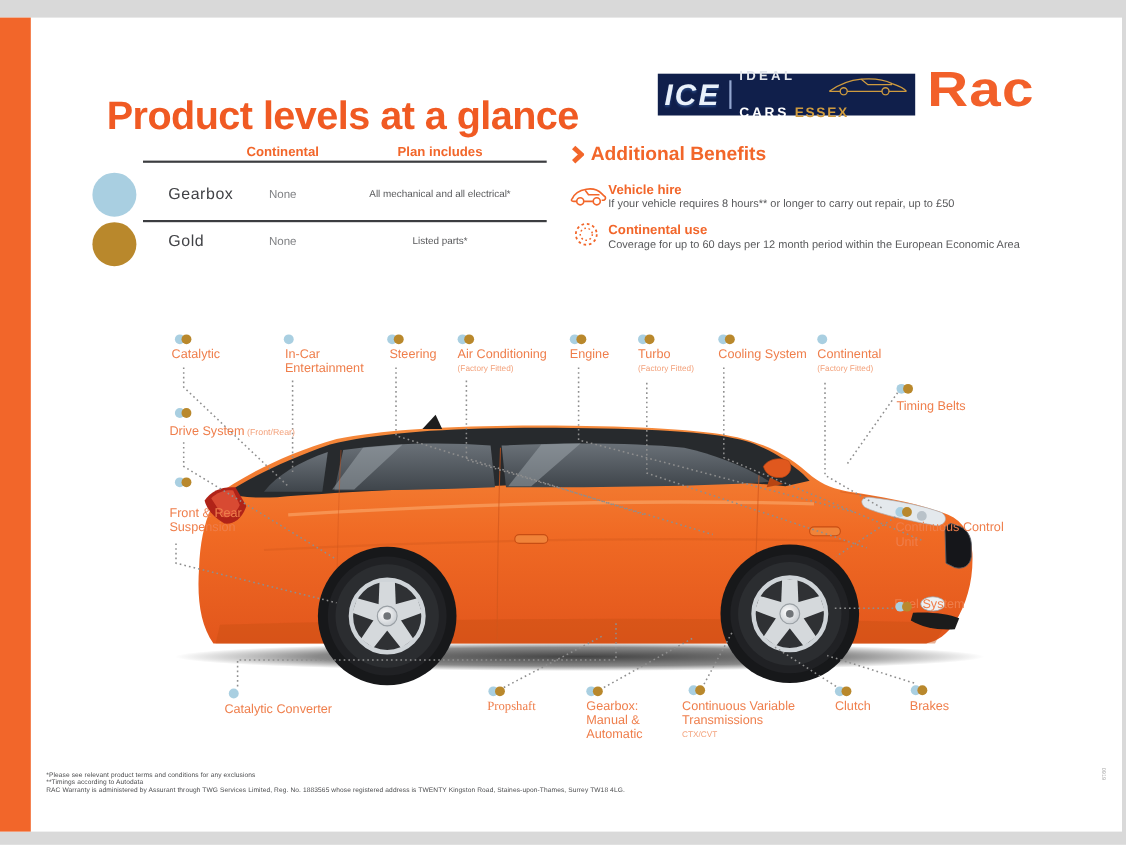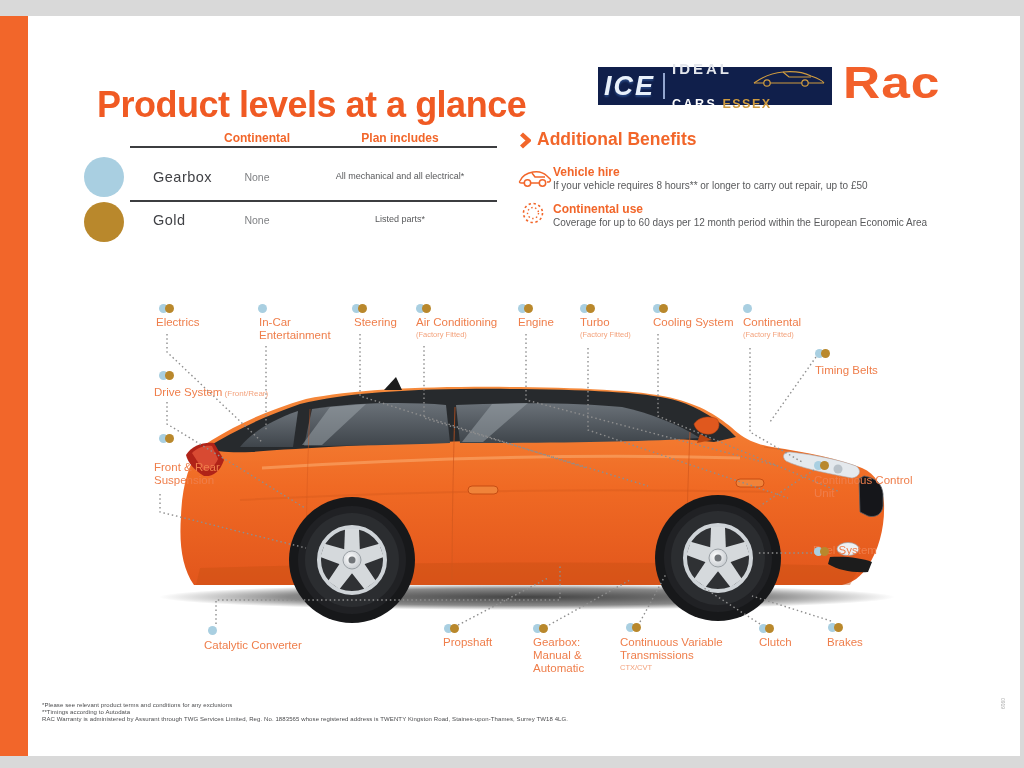--- a/index.html
+++ b/index.html
@@ -12,21 +12,21 @@
   .doc{position:absolute;left:0;top:16px;width:1020px;height:740px;background:#ffffff;}
   .spine{position:absolute;left:0;top:0;width:28px;height:740px;background:#f2662a;}
 
   .title{position:absolute;left:97px;top:60px;font-size:36px;font-weight:bold;color:#f05a23;letter-spacing:-0.5px;white-space:nowrap;}
 
   
   .ice{position:absolute;left:598px;top:67px;width:234px;height:38px;background:#101f4b;display:flex;align-items:center;box-sizing:border-box;padding:0 6px;}
   .ice-abbr{font-size:27px;font-weight:bold;font-style:italic;color:#e9f1fb;letter-spacing:2px;text-shadow:0 2px 2px #27457e;line-height:1;}
   .ice-div{width:2px;height:26px;background:#93a6cf;margin:0 7px 0 8px;}
   .ice-right{position:relative;display:flex;flex-direction:column;justify-content:center;line-height:1;flex:1;height:100%;}
-  .ice-l1{font-size:15px;font-weight:bold;color:#e3e6ec;letter-spacing:3px;margin-bottom:19px;}
+  .ice-l1{font-size:12px;font-weight:bold;color:#e3e6ec;letter-spacing:3px;margin-bottom:19px;}
   .ice-l2{white-space:nowrap;}
   .ice-cars{font-size:12.5px;font-weight:bold;color:#ffffff;letter-spacing:2.5px;}
   .ice-essex{font-size:12.5px;font-weight:bold;color:#cf9b3f;letter-spacing:1.5px;margin-left:5px;}
   .ice-car-svg{position:absolute;right:0;top:2px;}
 
   
   .rac{position:absolute;left:843px;top:60px;font-size:49px;font-weight:bold;color:#f2602a;letter-spacing:1px;line-height:1;transform:scale(1.05,0.92);transform-origin:left top;}
 
   
   .tbl-hdr{position:absolute;top:131px;font-size:12px;font-weight:bold;color:#f2662a;transform:translateX(-50%);white-space:nowrap;}
@@ -243,21 +243,21 @@
 
   <svg class="ben-icon" style="left:521px;top:201px;" width="24" height="24" viewBox="0 0 24 24">
     <circle cx="12" cy="12" r="9.5" stroke="#f2662a" stroke-width="1.6" fill="none" stroke-dasharray="2.4 2.6"></circle>
     <circle cx="12" cy="12" r="5.5" stroke="#f2662a" stroke-width="1.4" fill="none" stroke-dasharray="1.5 2.4"></circle>
   </svg>
   <div class="ben-h" style="left:553px;top:202px;">Continental use</div>
   <div class="ben-t" style="left:553px;top:216px;width:392px;">Coverage for up to 60 days per 12 month period within the European Economic Area</div>
 </div>
 
 <div id="labels">
-    <div class="plabel" style="left: 156px; top: 316px; width: 90px;"><span>Electrics</span></div>
+    <div class="plabel" style="left: 156px; top: 316px; width: 90px;"><span>Catalytic</span></div>
     <div class="dotpair" style="left: 159px; top: 303.5px;">
       <span class="pdot" style="left: 0px; background: rgb(169, 207, 225);"></span>
       <span class="pdot" style="left: 6px; background: rgb(185, 136, 44);"></span>
     </div>
     <div class="plabel" style="left: 259px; top: 316px; width: 92px;"><span>In-Car Entertainment</span></div>
     <div class="dotpair" style="left: 258px; top: 303.5px;">
       <span class="pdot" style="left: 0px; background: rgb(169, 207, 225);"></span>
     </div>
     <div class="plabel" style="left: 354px; top: 316px; width: 70px;"><span>Steering</span></div>
     <div class="dotpair" style="left: 352px; top: 303.5px;">
@@ -310,21 +310,21 @@
     </div>
     <div class="plabel" style="left: 813px; top: 544px; width: 90px;"><span>Fuel System</span></div>
     <div class="dotpair" style="left: 814px; top: 546.5px;">
       <span class="pdot" style="left: 0px; background: rgb(169, 207, 225);"></span>
       <span class="pdot" style="left: 6px; background: rgb(185, 136, 44);"></span>
     </div>
     <div class="plabel" style="left: 204px; top: 639px; width: 140px;"><span>Catalytic Converter</span></div>
     <div class="dotpair" style="left: 208px; top: 625.5px;">
       <span class="pdot" style="left: 0px; background: rgb(169, 207, 225);"></span>
     </div>
-    <div class="plabel" style="left: 443px; top: 636px; width: 70px;"><span>Propshaft</span></div>
+    <div class="plabel" style="left: 443px; top: 636px; width: 70px; font-family: Liberation Serif, serif;"><span>Propshaft</span></div>
     <div class="dotpair" style="left: 444px; top: 623.5px;">
       <span class="pdot" style="left: 0px; background: rgb(169, 207, 225);"></span>
       <span class="pdot" style="left: 6px; background: rgb(185, 136, 44);"></span>
     </div>
     <div class="plabel" style="left: 533px; top: 636px; width: 72px;"><span>Gearbox: Manual &amp; Automatic</span></div>
     <div class="dotpair" style="left: 533px; top: 623.5px;">
       <span class="pdot" style="left: 0px; background: rgb(169, 207, 225);"></span>
       <span class="pdot" style="left: 6px; background: rgb(185, 136, 44);"></span>
     </div>
     <div class="plabel" style="left: 620px; top: 636px; width: 116px;"><span>Continuous Variable Transmissions</span><span class="sub">CTX/CVT</span></div>

